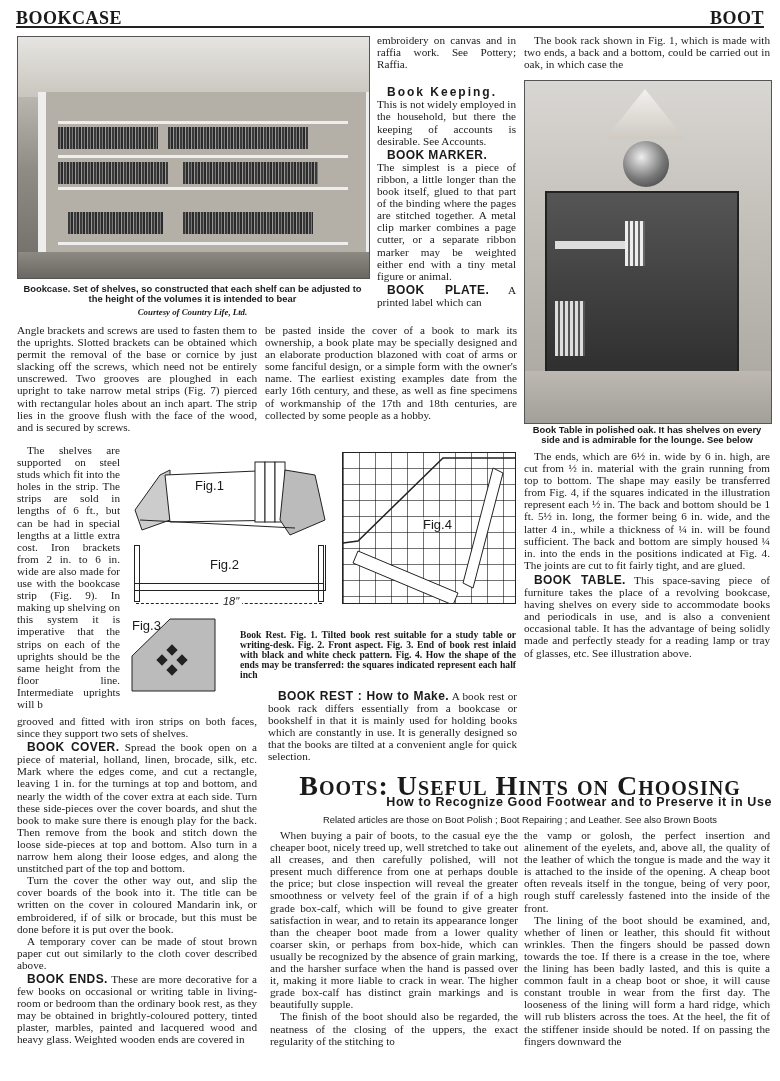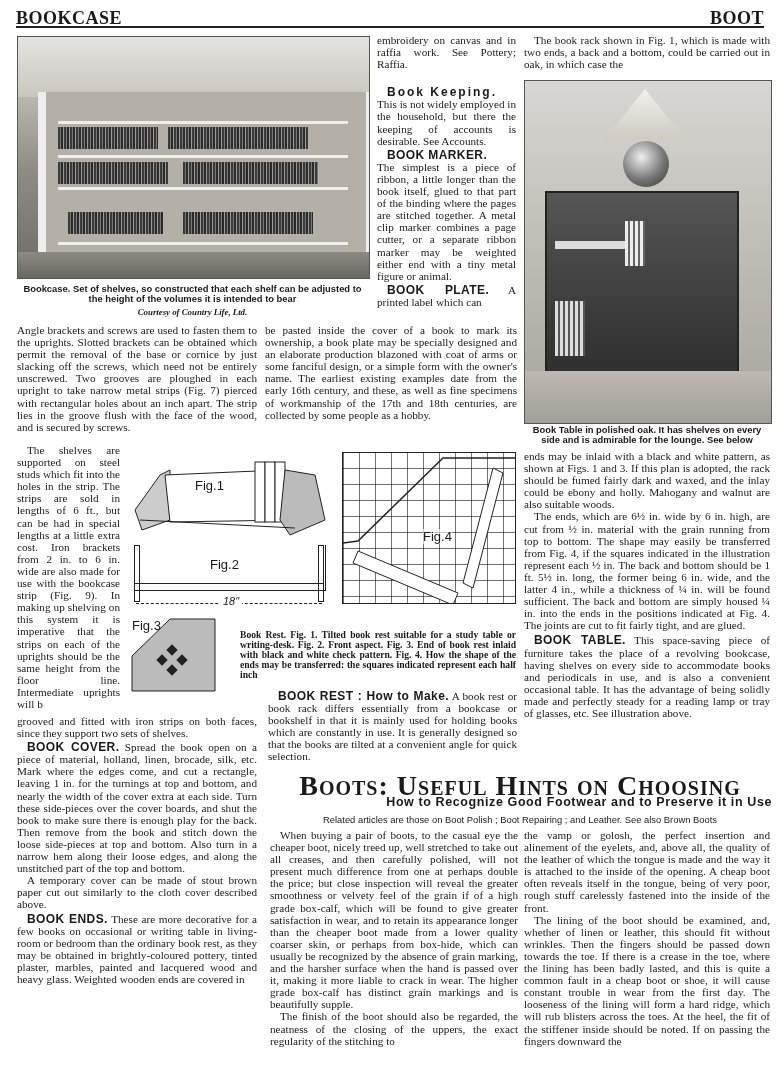--- a/index.html
+++ b/index.html
@@ -106,52 +106,52 @@
     <rect x="38" y="50" width="8" height="8" fill="#222" transform="rotate(45 42 54)"></rect>
   </svg>
   <span class="abs" style="left:2px; top:2px; font-family:Liberation Sans, sans-serif; font-size:13px;">Fig.3</span>
 </div>
 <div class="abs fig grid" style="left:342px; top:452px; width:172px; height:150px; border:1px solid #222;">
   <svg width="172" height="150" viewBox="0 0 172 150" style="position:absolute; left:0; top:0;">
     <polyline points="0,90 15,88 100,5 172,5" fill="none" stroke="#222" stroke-width="1.5"></polyline>
     <polygon points="10,110 15,98 115,140 110,152" fill="#fff" stroke="#222"></polygon>
     <polygon points="150,15 160,20 130,135 120,130" fill="#fff" stroke="#222"></polygon>
   </svg>
-  <span class="abs" style="left:80px; top:76px; font-family:'Liberation Sans',sans-serif; font-size:13px; background:rgba(255,255,255,.6);">Fig.4</span>
+  <span class="abs" style="left:80px; top:64px; font-family:'Liberation Sans',sans-serif; font-size:13px; background:rgba(255,255,255,.6);">Fig.4</span>
 </div>
 <div class="abs cap2" style="left:240px; top:630px; width:276px; text-align:justify;">Book Rest. Fig. 1. Tilted book rest suitable for a study table or writing-desk. Fig. 2. Front aspect. Fig. 3. End of book rest inlaid with black and white check pattern. Fig. 4. How the shape of the ends may be transferred: the squares indicated represent each half inch</div>
 
 <div class="abs txt" style="left:268px; top:690px; width:249px;">
   <p><span class="hd">BOOK REST : How to Make.</span> <span>A book rest or book rack differs essentially from a bookcase or bookshelf in that it is mainly used for holding books which are constantly in use. It is generally designed so that the books are tilted at a convenient angle for quick selection.</span></p>
 </div>
 
 <div class="abs txt" style="left:17px; top:715px; width:240px;">
   <p class="noind">grooved and fitted with iron strips on both faces, since they support two sets of shelves.</p>
   <p style="margin-top:2px;"><span class="hd">BOOK COVER.</span> <span>Spread the book open on a piece of material, holland, linen, brocade, silk, etc. Mark where the edges come, and cut a rectangle, leaving 1 in. for the turnings at top and bottom, and nearly the width of the cover extra at each side. Turn these side-pieces over the cover boards, and shut the book to make sure there is enough play for the back. Then remove from the book and stitch down the loose side-pieces at top and bottom. Also turn in a narrow hem along their loose edges, and along the unstitched part of the top and bottom.</span></p>
+  <p>Turn the cover the other way out, and slip the cover boards of the book into it. The title can be written on the cover in coloured Mandarin ink, or embroidered, if of silk or brocade, but this must be done before it is put over the book.</p>
   <p>A temporary cover can be made of stout brown paper cut out similarly to the cloth cover described above.</p>
   <p style="margin-top:2px;"><span class="hd">BOOK ENDS.</span> <span>These are more decorative for a few books on occasional or writing table in living-room or bedroom than the ordinary book rest, as they may be obtained in brightly-coloured pottery, tinted plaster, marbles, painted and lacquered wood and heavy glass. Weighted wooden ends are covered in</span></p>
 </div>
 
 <div class="abs txt" style="left:524px; top:34px; width:246px;">
   <p>The book rack shown in Fig. 1, which is made with two ends, a back and a bottom, could be carried out in oak, in which case the</p>
 </div>
 
 <div class="abs photo" style="left:524px; top:80px; width:246px; height:342px; background:linear-gradient(180deg,#d9d7d3 0%,#c4c1bb 40%,#a7a49e 100%);">
   <div style="position:absolute; left:80px; top:8px; width:80px; height:50px; background:linear-gradient(180deg,#f2f1ee,#cfcac2); clip-path:polygon(50% 0,100% 100%,0 100%);"></div>
   <div style="position:absolute; left:98px; top:60px; width:46px; height:46px; border-radius:50%; background:radial-gradient(circle at 40% 35%,#eee,#777 55%,#333);"></div>
   <div style="position:absolute; left:20px; top:110px; width:190px; height:180px; background:linear-gradient(180deg,#555,#2f2f2f); border:2px solid #222;"></div>
   <div style="position:absolute; left:30px; top:160px; width:70px; height:8px; background:#ddd;"></div>
   <div style="position:absolute; left:100px; top:140px; width:20px; height:45px; background:repeating-linear-gradient(90deg,#eee 0 3px,#666 3px 5px);"></div>
   <div style="position:absolute; left:30px; top:220px; width:30px; height:55px; background:repeating-linear-gradient(90deg,#ddd 0 3px,#555 3px 5px);"></div>
   <div style="position:absolute; left:0; top:290px; width:246px; height:52px; background:linear-gradient(180deg,#bdb9b2,#a29f99);"></div>
 </div>
 <div class="abs cap" style="left:524px; top:425px; width:246px;">Book Table in polished oak. It has shelves on every side and is admirable for the lounge. See below</div>
 
 <div class="abs txt" style="left:524px; top:450px; width:246px;">
-  <p class="noind">ends may be inlaid with a black and white pattern, as shown at Figs. 1 and 3. If this plan is adopted, the rack should be fumed fairly dark and waxed, and the inlay could be ebony and holly. Mahogany and walnut are also suitable woods.</p>
   <p>The ends, which are 6½ in. wide by 6 in. high, are cut from ½ in. material with the grain running from top to bottom. The shape may easily be transferred from Fig. 4, if the squares indicated in the illustration represent each ½ in. The back and bottom should be 1 ft. 5½ in. long, the former being 6 in. wide, and the latter 4 in., while a thickness of ¼ in. will be found sufficient. The back and bottom are simply housed ¼ in. into the ends in the positions indicated at Fig. 4. The joints are cut to fit fairly tight, and are glued.</p>
   <p style="margin-top:3px;"><span class="hd">BOOK TABLE.</span> <span>This space-saving piece of furniture takes the place of a revolving bookcase, having shelves on every side to accommodate books and periodicals in use, and is also a convenient occasional table. It has the advantage of being solidly made and perfectly steady for a reading lamp or tray of glasses, etc. See illustration above.</span></p>
 </div>
 
 <div class="abs title-big" style="left:268px; top:770px; width:504px;">Boots: Useful Hints on Choosing</div>
 <div class="abs title-sub" style="left:268px; top:795px; width:504px;text-align:right;">How to Recognize Good Footwear and to Preserve it in Use</div>
 <div class="abs title-rel" style="left:268px; top:814px; width:504px;">Related articles are those on Boot Polish ; Boot Repairing ; and Leather. See also Brown Boots</div>
 
 <div class="abs txt" style="left:270px; top:829px; width:248px;">
   <p>When buying a pair of boots, to the casual eye the cheaper boot, nicely treed up, well stretched to take out all creases, and then carefully polished, will not present much difference from one at perhaps double the price; but close inspection will reveal the greater smoothness or velvety feel of the grain if of a high grade box-calf, which will be found to give greater satisfaction in wear, and to retain its appearance longer than the cheaper boot made from a lower quality coarser skin, or perhaps from box-hide, which can usually be recognized by the absence of grain marking, and the harsher surface when the hand is passed over it, making it more liable to crack in wear. The higher grade box-calf has distinct grain markings and is beautifully supple.</p>

